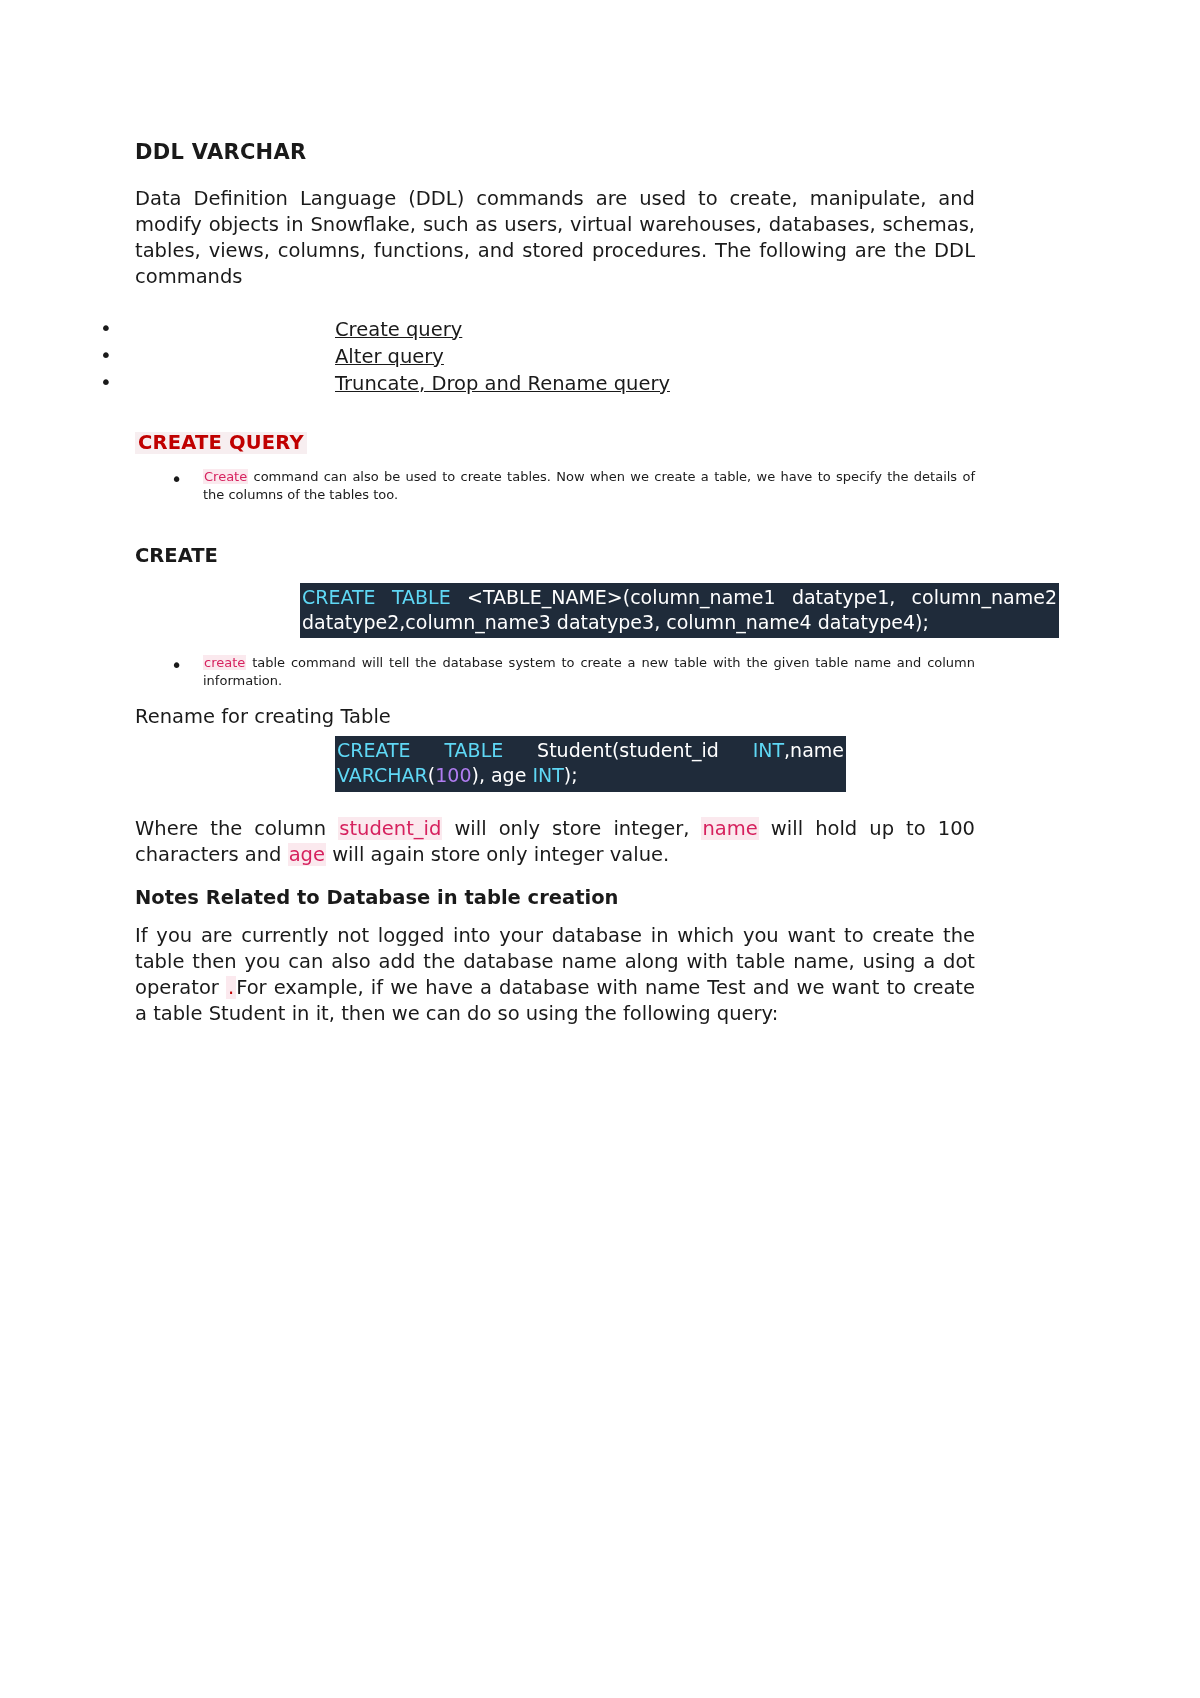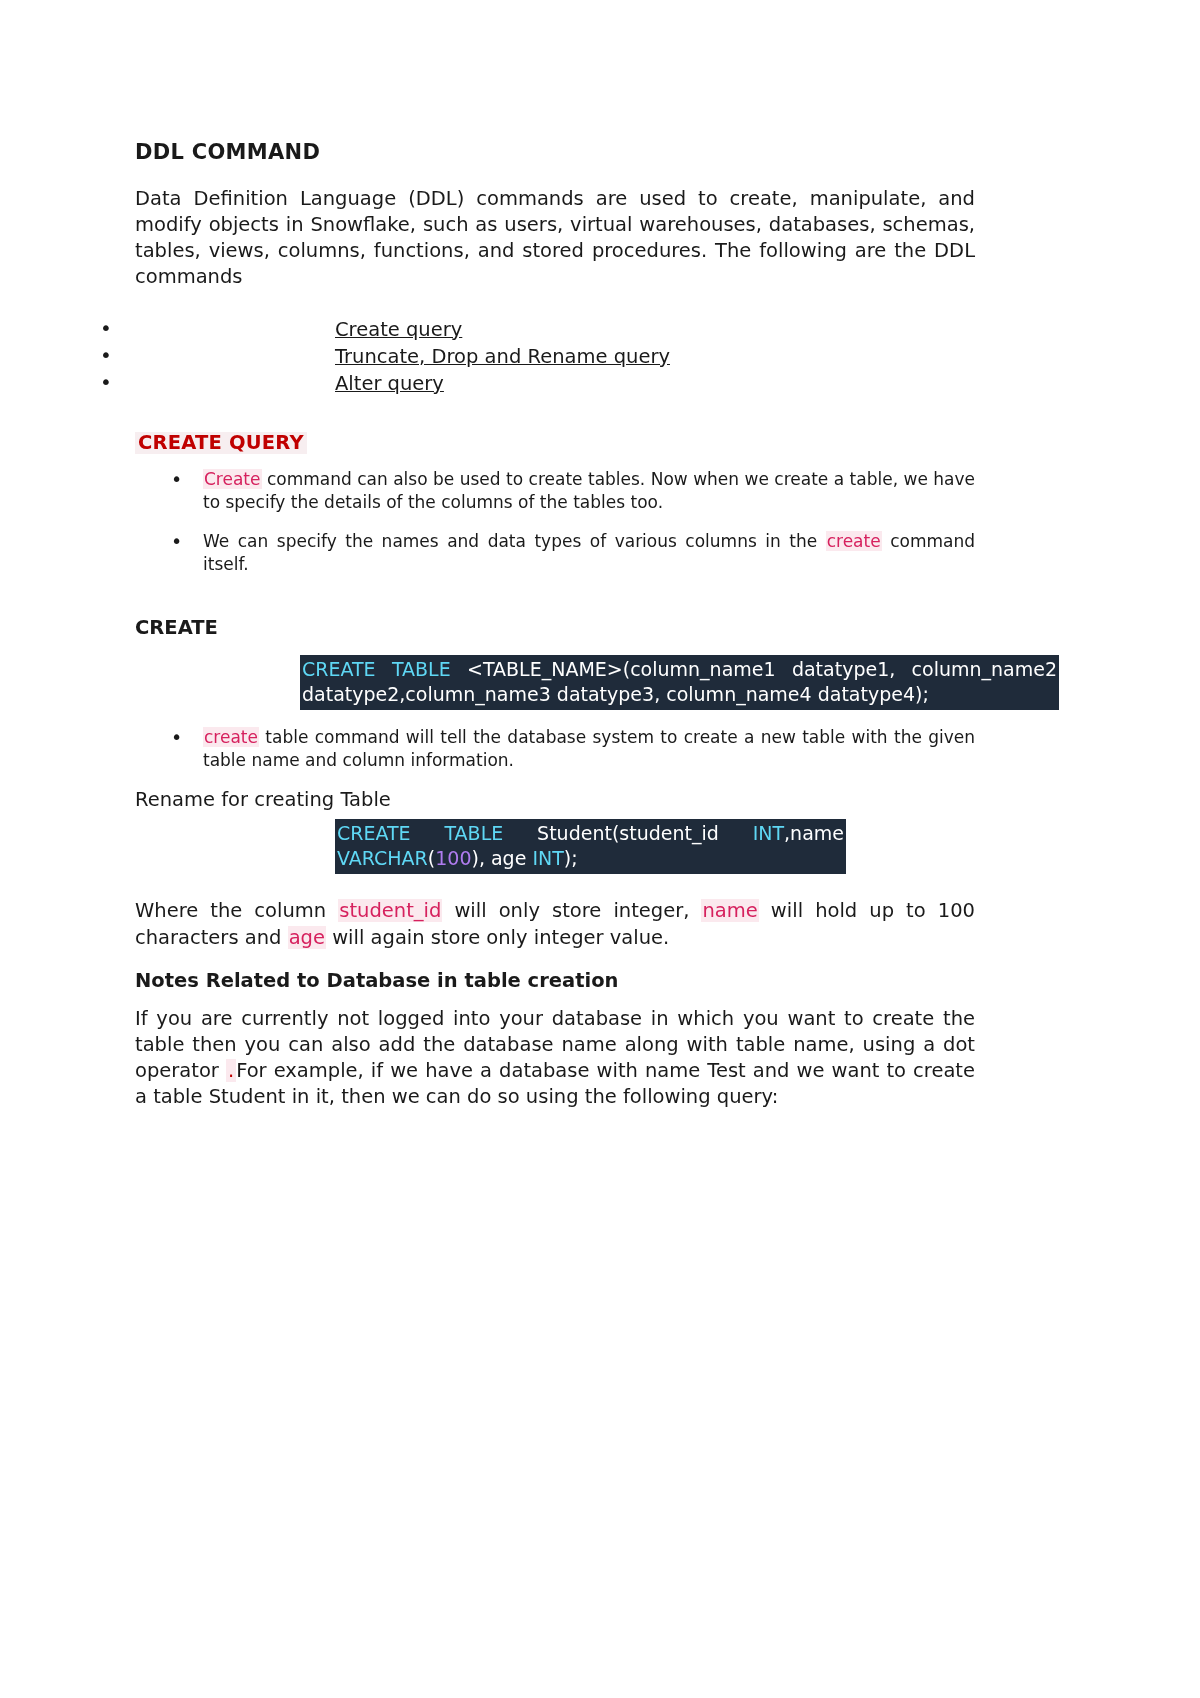--- a/index.html
+++ b/index.html
@@ -85,21 +85,21 @@
   }
   .section-red-wrap { line-height: 1; }
 
   ul.sublist {
     list-style: none;
     margin: 0;
     padding: 0;
   }
   ul.sublist li {
     position: relative;
-    font-size: 17px;
+    font-size: 13px;
     line-height: 1.36;
     padding-left: 68px;
     margin-bottom: 15px;
     text-align: justify;
     text-justify: inter-word;
   }
   ul.sublist li::before {
     content: "\2022";
     position: absolute;
     left: 36px;
@@ -152,37 +152,36 @@
     font-weight: bold;
     margin: 18px 0 14px 0;
   }
 </style>
 </head>
 <body>
 
 <div class="page">
   <div class="content">
 
-    <h1 class="doc-title">DDL COMMAND</h1>
+    <h1 class="doc-title">DDL VARCHAR</h1>
 
     <p class="para"><span>Data </span><b>Definition</b><span> Language    (</span><b>DDL</b><span>) </span><b>commands</b><span> are used to create, manipulate, and modify objects in Snowflake, such as users, virtual warehouses, databases, schemas, tables, views, columns, functions, and stored procedures. The following are the DDL commands</span></p>
 
     <ul class="toplist">
       <li><span class="u">Create query</span></li>
+      <li><span class="u">Alter query</span></li>
       <li><span class="u">Truncate, Drop and Rename query</span></li>
-      <li><span class="u">Alter query</span></li>
     </ul>
 
     <div class="section-red-wrap">
       <h2 class="section-red">CREATE QUERY</h2>
     </div>
 
     <ul class="sublist">
       <li><span class="kw">Create</span><span> command can also be used to create tables. Now when we create a table, we have to specify the details of the columns of the tables too.</span></li>
-      <li><span>We can specify the </span><b>names</b><span> and </span><b>data types</b><span> of various columns in the </span><span class="kw">create</span><span> command itself.</span></li>
     </ul>
 
     <h3 class="syntax">CREATE</h3>
 
     <div class="code code-1"><span class="c">CREATE TABLE</span><span class="w"> &lt;TABLE_NAME&gt;(column_name1 datatype1, column_name2    datatype2,column_name3    datatype3, column_name4 datatype4);</span></div>
 
     <div class="block-gap-sm"></div>
 
     <ul class="sublist">
       <li><span class="kw">create</span><span> table command will tell the database system to create a new table with the given table name and column information.</span></li>

